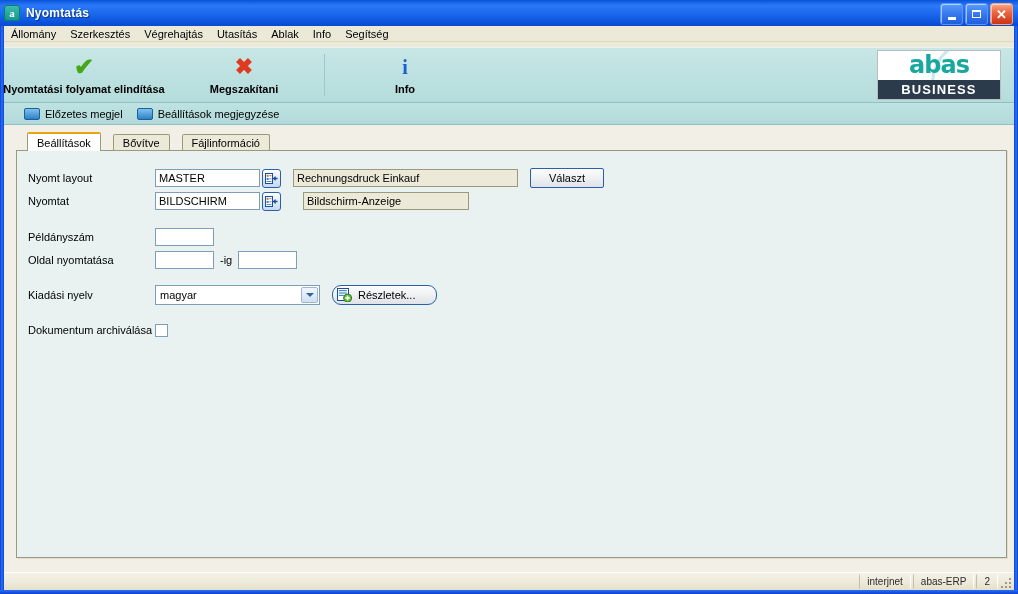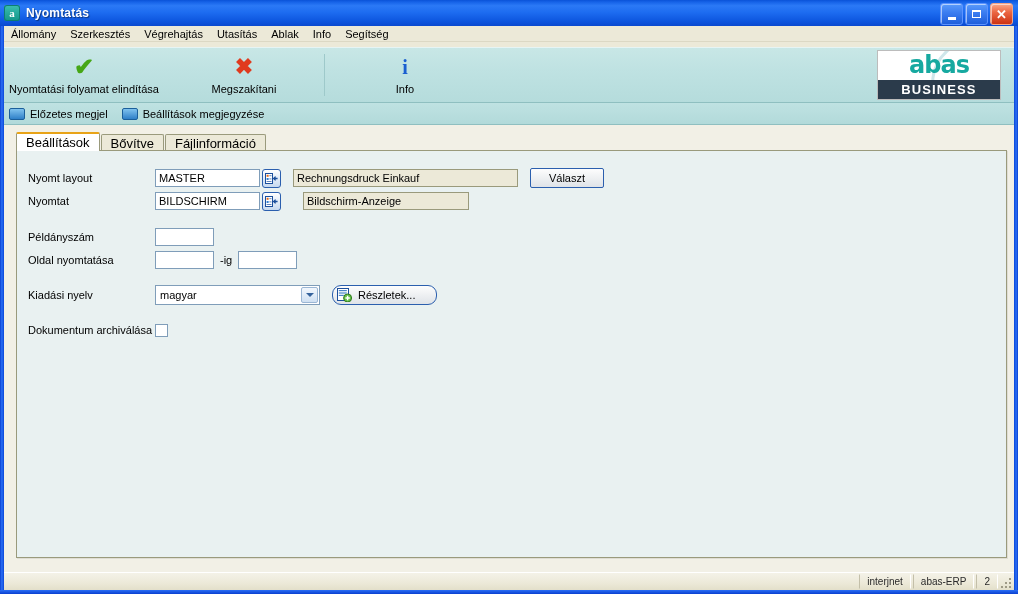--- a/index.html
+++ b/index.html
@@ -133,20 +133,21 @@
   }
   .tb-btn .tb-icon {
     height: 24px;
     display: flex; align-items: center; justify-content: center;
     font-size: 22px; line-height: 1;
   }
   .tb-btn .tb-label {
     margin-top: 4px;
     font-size: 11px;
     white-space: nowrap;
+    font-weight: bold;
   }
   .tb-check { color: #46a716; font-weight: bold; font-size: 24px; }
   .tb-cross { color: #e03a1e; font-weight: bold; font-size: 22px; }
   .tb-info  { color: #1a5fd0; font-weight: bold; font-size: 20px;
               font-family: "Liberation Serif", serif; }
   .tb-sep {
     width: 1px; margin: 6px 0;
     background: #9ec9ca;
   }
   .tb-spacer { flex: 1 1 auto; }
@@ -188,21 +189,21 @@
   }
 
   
   .subbar {
     position: absolute; left: 4px; top: 103px;
     width: 1010px; height: 22px;
     background: linear-gradient(to bottom, #bfe2e2 0%, #b2dada 100%);
     border-bottom: 1px solid #8fbfc0;
     display: flex; align-items: center;
     box-sizing: border-box;
-    padding-left: 5px;
+    padding-left: 20px;
   }
   .subbar-item {
     display: flex; align-items: center;
     margin-right: 14px;
     cursor: default;
   }
   .sub-icon {
     width: 14px; height: 10px;
     background: linear-gradient(to bottom, #7fc2ee, #2f80c8);
     border: 1px solid #1b5f9b;
@@ -221,29 +222,30 @@
   }
   .tabstrip {
     position: relative;
     height: 18px;
     display: flex; align-items: flex-end;
     margin-left: 4px;
   }
   .tab {
     height: 17px;
     padding: 0 9px;
-    font-size: 13px;
+    font-size: 11px;
     display: flex; align-items: center;
     background: #ece9d8;
     border: 1px solid #9a9a7c;
     border-bottom: none;
     border-radius: 2px 2px 0 0;
     margin-right: 1px;
     box-sizing: border-box;
     cursor: default;
+    margin-left: 11px;
   }
   .tab.active {
     background: #ffffff;
     border-top: 2px solid #e8a317;
     height: 19px;
     font-weight: normal;
     z-index: 3;
   }
   .tab-panel {
     position: absolute; left: 12px; top: 25px;

